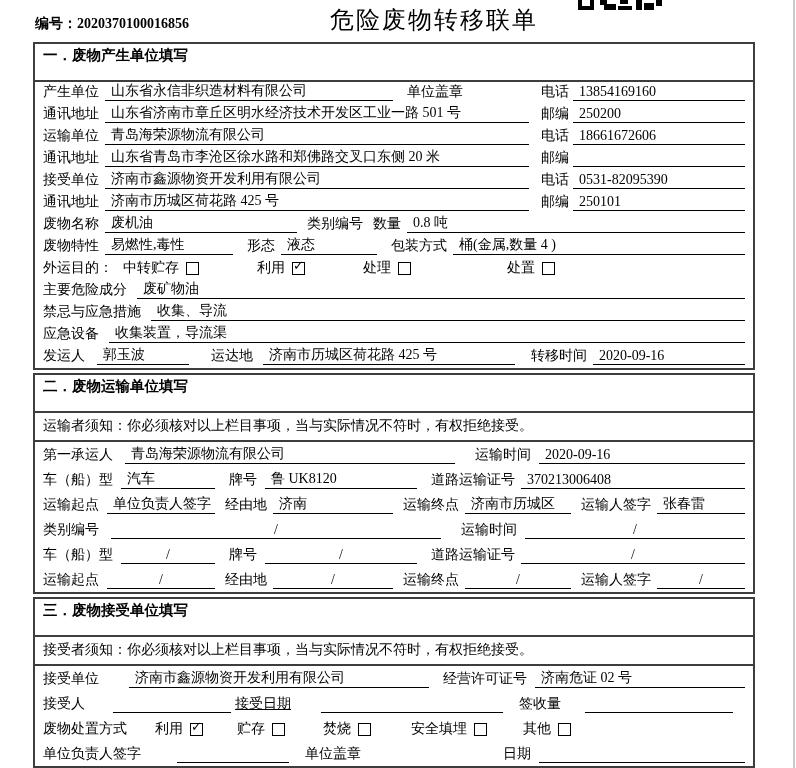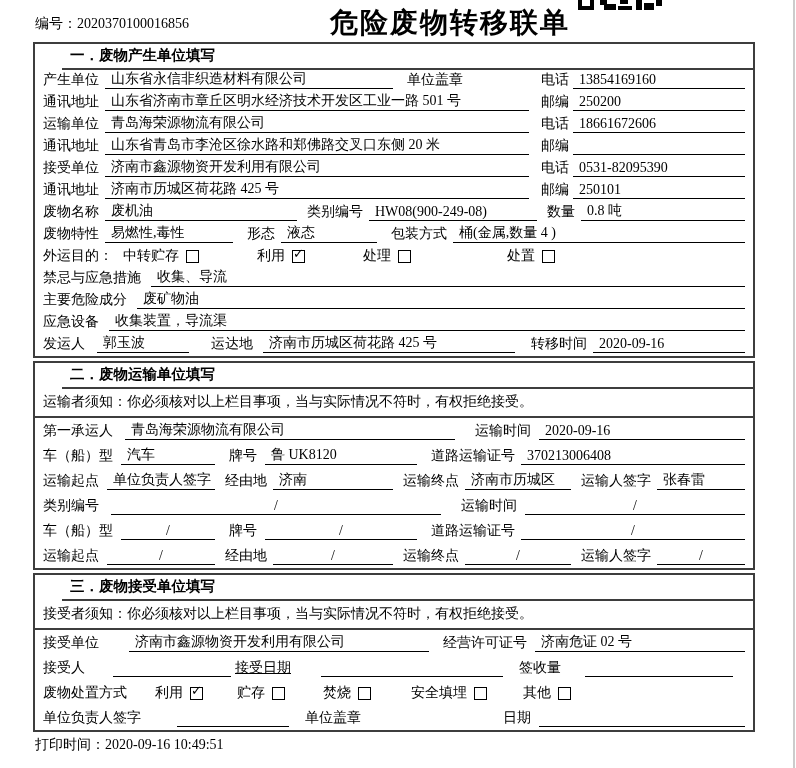--- a/index.html
+++ b/index.html
@@ -2,25 +2,25 @@
 <html><head>
 <meta charset="utf-8">
 <style>
   html,body{margin:0;padding:0;}
   body{
     width:796px;height:768px;background:#ffffff;color:#000;
     font-family:"Liberation Serif","DejaVu Serif",serif;
     font-size:14px;position:relative;overflow:hidden;
   }
   .doc-header{position:relative;height:42px;}
-  .serial{position:absolute;left:35px;top:15px;white-space:nowrap;}
-  .doc-title{position:absolute;left:330px;top:4px;font-size:28px;font-weight:bold;letter-spacing:2px;white-space:nowrap;}
+  .serial{position:absolute;left:35px;top:15px;white-space:nowrap;font-weight:bold;}
+  .doc-title{position:absolute;left:330px;top:4px;font-size:24px;font-weight:normal;letter-spacing:2px;white-space:nowrap;}
   .qr{position:absolute;left:578px;top:0;}
   .box{margin:0 0 3px 33px;width:722px;border:2px solid #3d3d3d;box-sizing:border-box;background:#fff;}
-  .sec-h{font-weight:bold;font-size:14.5px;padding:2px 8px 3px;border-bottom:2px solid #3d3d3d;margin-left:27px;}
+  .sec-h{font-weight:bold;font-size:14.5px;padding:2px 8px 15px;border-bottom:2px solid #3d3d3d;}
   .notice{padding:4px 8px 5px;border-bottom:2px solid #3d3d3d;}
   .row{display:flex;align-items:flex-end;min-height:22px;padding:0 8px 3px;box-sizing:border-box;}
   .b23 .row{min-height:25px;}
   .lbl{white-space:nowrap;flex-shrink:0;}
   .val{border-bottom:1px solid #000;padding:0 6px;white-space:nowrap;box-sizing:border-box;min-height:17px;display:block;overflow:hidden;}
   .g{flex:1;}
   .sp{flex:1;min-width:4px;}
   .ctr{text-align:center;}
   .opt{display:flex;align-items:flex-end;}
   .cb{display:inline-block;width:11px;height:11px;border:1px solid #000;margin:0 0 2px 7px;position:relative;flex-shrink:0;}
@@ -92,21 +92,20 @@
     <span class="lbl">通讯地址</span>
     <span class="val g" style="margin-left:6px;">济南市历城区荷花路 425 号</span>
     <span class="lbl" style="margin-left:12px;">邮编</span>
     <span class="val" style="width:172px;margin-left:4px;">250101</span>
   </div>
 
   <div class="row">
     <span class="lbl">废物名称</span>
     <span class="val" style="width:192px;margin-left:6px;">废机油</span>
     <span class="lbl" style="margin-left:10px;text-align:center;">类别编号</span>
-    <span class="val" style="width:168px;margin-left:6px;">HW08(900-249-08)</span>
     <span class="lbl" style="margin-left:10px;">数量</span>
     <span class="val g" style="margin-left:6px;">0.8 吨</span>
   </div>
 
   <div class="row">
     <span class="lbl">废物特性</span>
     <span class="val" style="width:128px;margin-left:6px;">易燃性,毒性</span>
     <span class="lbl" style="margin-left:14px;">形态</span>
     <span class="val" style="width:96px;margin-left:6px;">液态</span>
     <span class="lbl" style="margin-left:14px;">包装方式</span>
@@ -127,27 +126,27 @@
       <span class="lbl">处理</span>
       <span class="cb"></span>
     </span>
     <span class="opt" style="margin-left:96px;">
       <span class="lbl">处置</span>
       <span class="cb"></span>
     </span>
   </div>
 
   <div class="row">
+    <span class="lbl">主要危险成分</span>
+    <span class="val g" style="margin-left:10px;">废矿物油</span>
+  </div>
+
+  <div class="row">
     <span class="lbl">禁忌与应急措施</span>
     <span class="val g" style="margin-left:10px;">收集、导流</span>
-  </div>
-
-  <div class="row">
-    <span class="lbl">主要危险成分</span>
-    <span class="val g" style="margin-left:10px;">废矿物油</span>
   </div>
 
   <div class="row">
     <span class="lbl">应急设备</span>
     <span class="val g" style="margin-left:10px;">收集装置，导流渠</span>
   </div>
 
   <div class="row">
     <span class="lbl">发运人</span>
     <span class="val" style="width:92px;margin-left:12px;">郭玉波</span>

